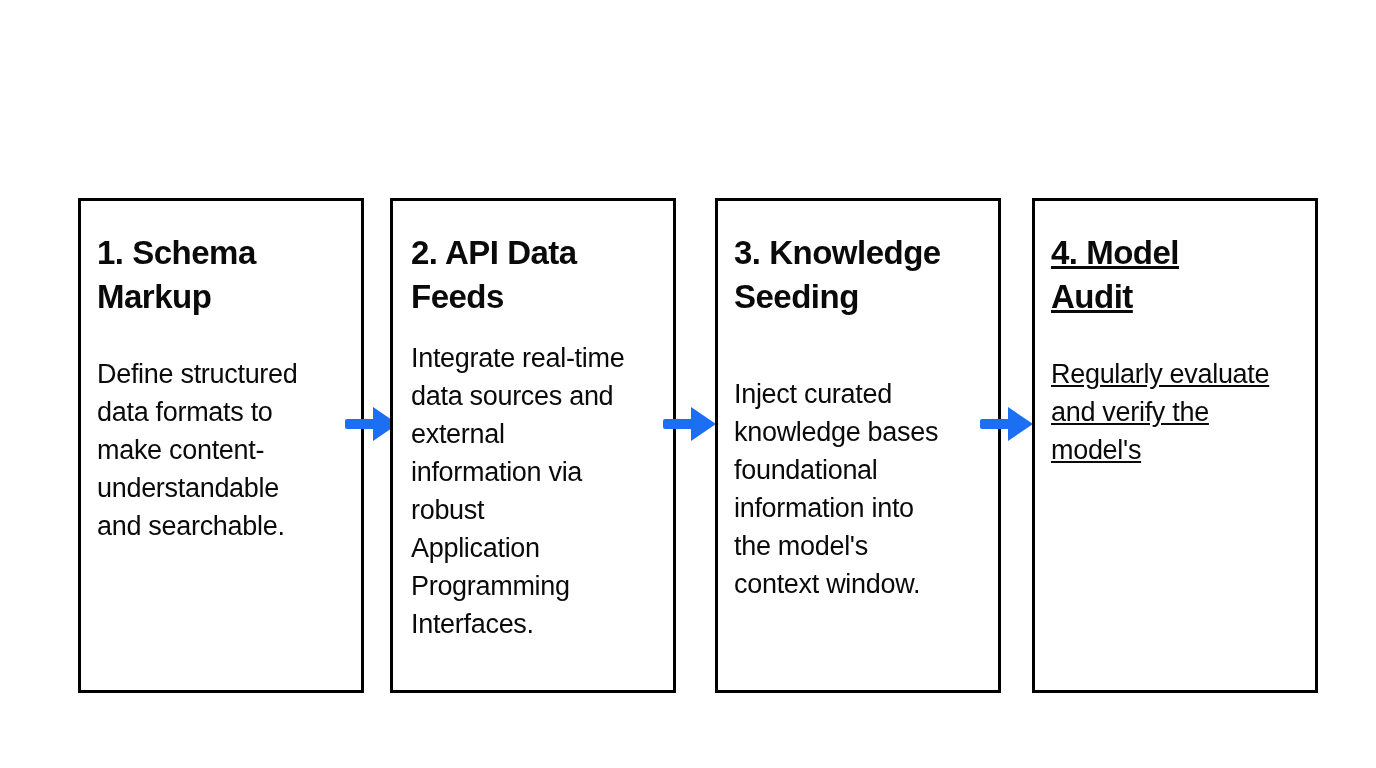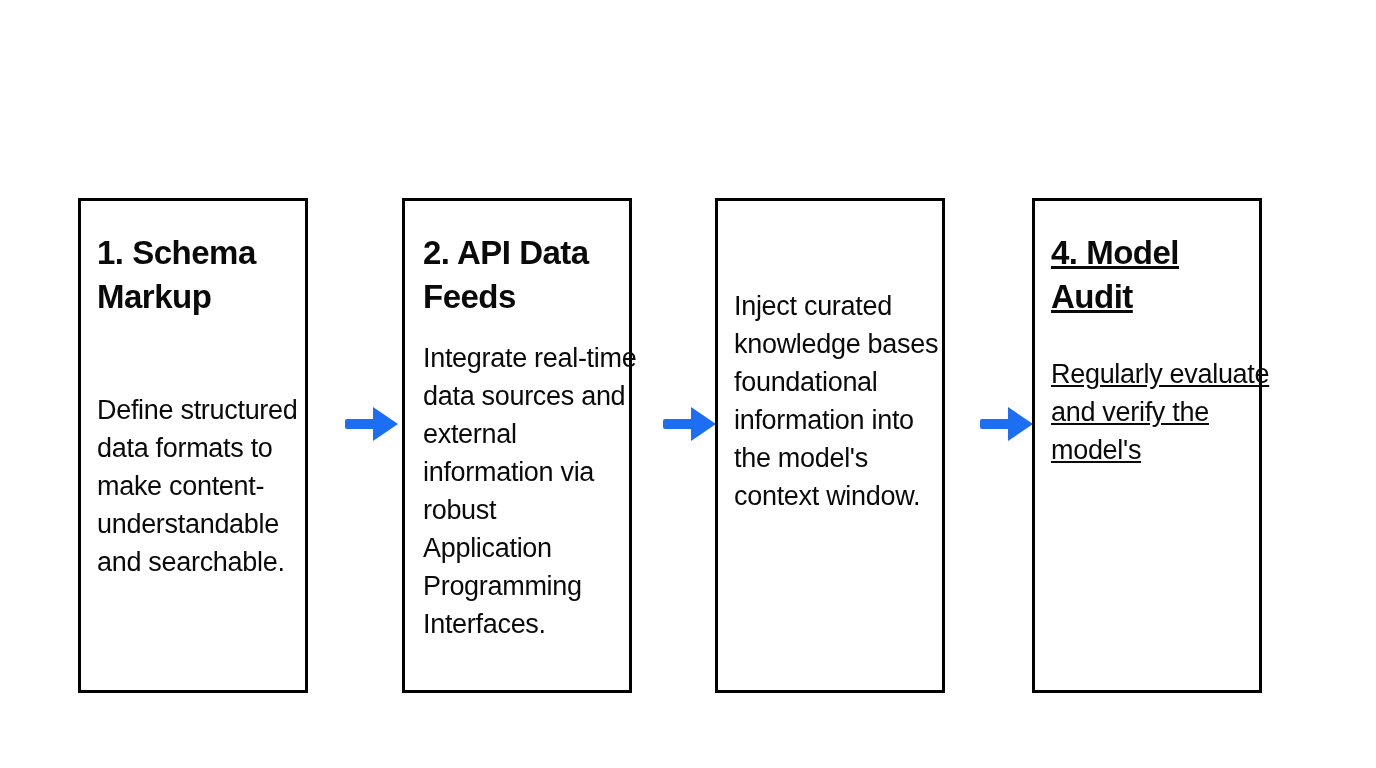--- a/index.html
+++ b/index.html
@@ -25,48 +25,48 @@
 
   .diagram {
     position: absolute;
     left: 78px; top: 198px;
     width: 1222px; height: 495px;
   }
 
   .step-box {
     position: absolute;
     top: 0;
-    width: 230px; height: 495px;
+    width: 286px; height: 495px;
     border: 3px solid #000000;
     background: #ffffff;
     padding: 30px 16px;
   }
   .step-box.pos-1 { left: 0; }
-  .step-box.pos-2 { left: 324px; padding-left: 18px; }
+  .step-box.pos-2 { left: 312px; padding-left: 18px; }
   .step-box.pos-3 { left: 637px; }
   .step-box.pos-4 { left: 954px; text-decoration: underline; }
 
   .step-heading {
     font-size: 33px;
     font-weight: 700;
     line-height: 44px;
     letter-spacing: -0.5px;
     white-space: pre;
     color: #0a0a0a;
   }
 
   .step-body {
     font-size: 27px;
     font-weight: 400;
     line-height: 38px;
     letter-spacing: -0.3px;
     white-space: pre;
     color: #0a0a0a;
   }
-  .body-1 { margin-top: 72px; }
+  .body-1 { margin-top: 36px; }
   .body-2 { margin-top: 20px; }
   .body-3 { margin-top: 56px; }
   .body-4 { margin-top: 36px; }
   .body-overlap { margin-top: -16px; }
 
   .flow-arrow {
     position: absolute;
     top: 206px;
     width: 53px; height: 40px;
   }
@@ -114,20 +114,22 @@
     </div>
 
     <div class="flow-arrow a-2">
       <svg viewBox="0 0 53 40" xmlns="http://www.w3.org/2000/svg" aria-hidden="true">
         <rect x="0" y="15" width="33" height="10" rx="2" fill="#1c6ef3"></rect>
         <polygon points="28,3 53,20 28,37" fill="#1c6ef3"></polygon>
       </svg>
     </div>
 
     <div class="step-box pos-3">
+      <div class="step-heading">3. Knowledge
+Seeding</div>
       <div class="step-body body-3">Inject curated
 knowledge bases
 foundational
 information into
 the model's
 context window.</div>
     </div>
 
     <div class="flow-arrow a-3">
       <svg viewBox="0 0 53 40" xmlns="http://www.w3.org/2000/svg" aria-hidden="true">

